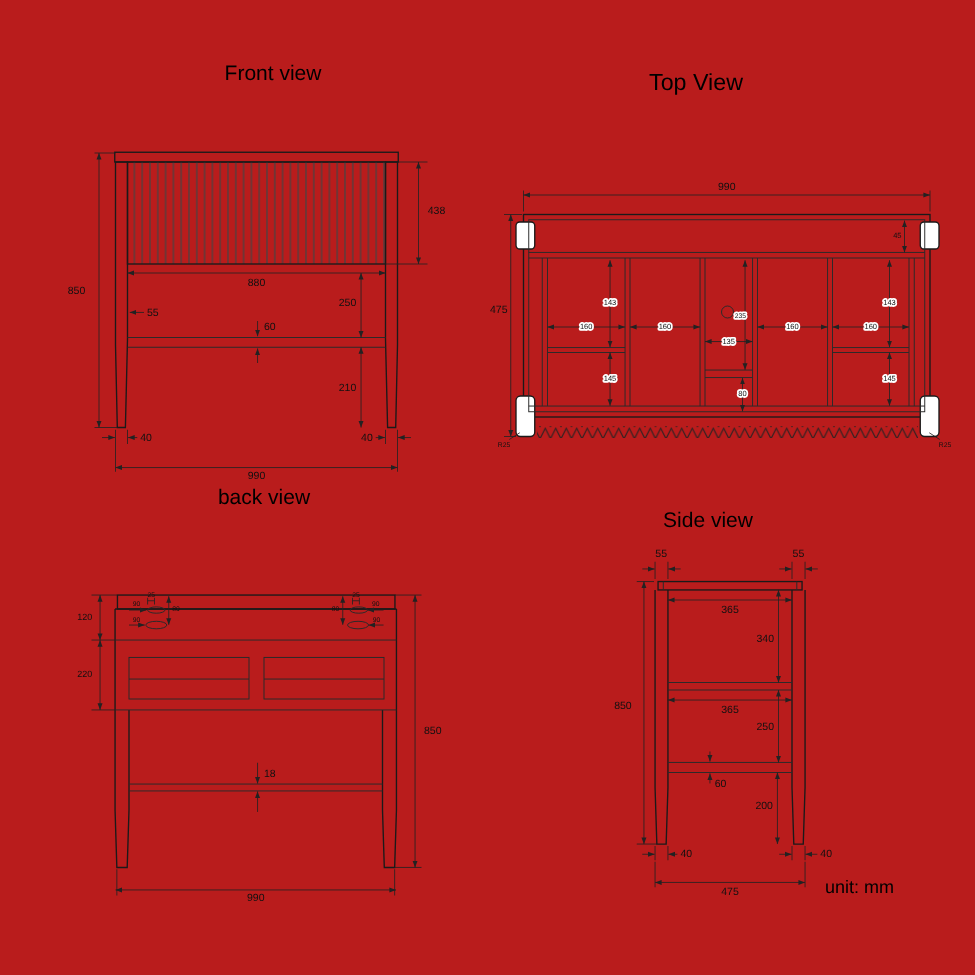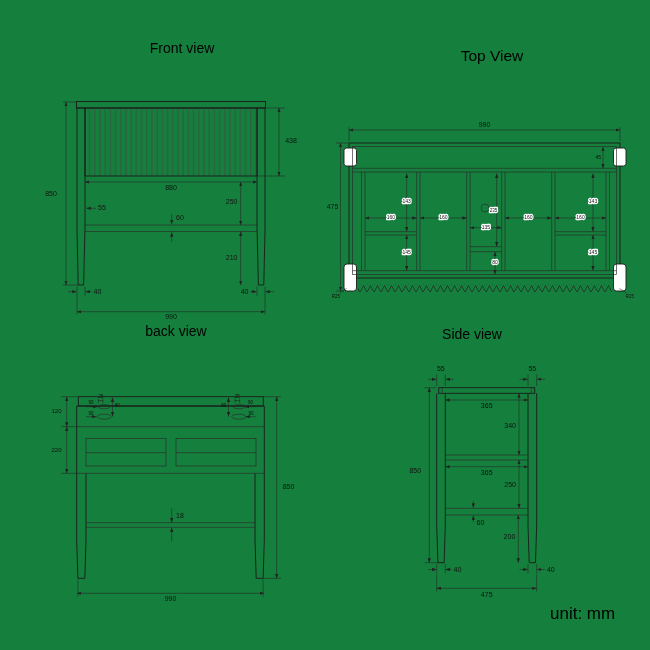--- a/index.html
+++ b/index.html
@@ -1,41 +1,41 @@
 <!DOCTYPE html>
 <html><head>
 <meta charset="utf-8">
 <style>
   html,body{margin:0;padding:0;background:#fff;}
-  .sheet{position:relative;width:650px;height:650px;background:#15803d;overflow:hidden;
+  .sheet{position:relative;width:650px;height:650px;background:#b91c1c;overflow:hidden;
          font-family:"Liberation Sans",sans-serif;}
   .view-title{position:absolute;transform:translateX(-50%);color:#000;white-space:nowrap;}
   .t14{font-size:14px;}
   .t15{font-size:15.5px;}
-  .unit{position:absolute;left:550px;top:604px;font-size:17px;color:#000;}
+  .unit{position:absolute;left:550px;top:584px;font-size:12px;color:#000;}
   svg{position:absolute;overflow:visible;}
   svg text{dominant-baseline:middle;fill:#111;font-family:"Liberation Sans",sans-serif;}
   .o{stroke:#1a1a1a;fill:none;stroke-width:0.9;}
   .i{stroke:#2a2a2a;fill:none;stroke-width:0.65;}
   .d{stroke:#222;fill:none;stroke-width:0.55;}
   .halo{paint-order:stroke;stroke:#fff;stroke-width:2.4px;stroke-linejoin:round;}
   .f7{font-size:7px;}
   .f6{font-size:6px;}
   .f5{font-size:5px;}
   .f45{font-size:4.5px;}
 </style>
 </head>
 <body>
 
 <div class="sheet">
 
   <div class="view-title t14" style="left:182px;top:40px">Front view</div>
-  <div class="view-title t15" style="left:492px;top:47px">Top View</div>
+  <div class="view-title t15" style="left:464px;top:47px">Top View</div>
   <div class="view-title t14" style="left:176px;top:323px">back view</div>
-  <div class="view-title t14" style="left:472px;top:326px">Side view</div>
+  <div class="view-title t14" style="left:472px;top:338px">Side view</div>
   <div class="unit">unit: mm</div>
 
   <svg style="left:35px;top:30px" width="280" height="295" viewBox="0 0 280 295">
     <defs>
       <marker id="aF" viewBox="0 0 10 10" refX="10" refY="5" markerWidth="8" markerHeight="8" orient="auto-start-reverse">
           <path d="M0,1.2 L10,5 L0,8.8 Z" fill="#222"></path>
         </marker>
       <pattern id="slatp" width="5.2" height="8" patternUnits="userSpaceOnUse">
           <path d="M2.6,0 V8" stroke="#444" stroke-width="0.8" fill="none"></path>
         </pattern>

